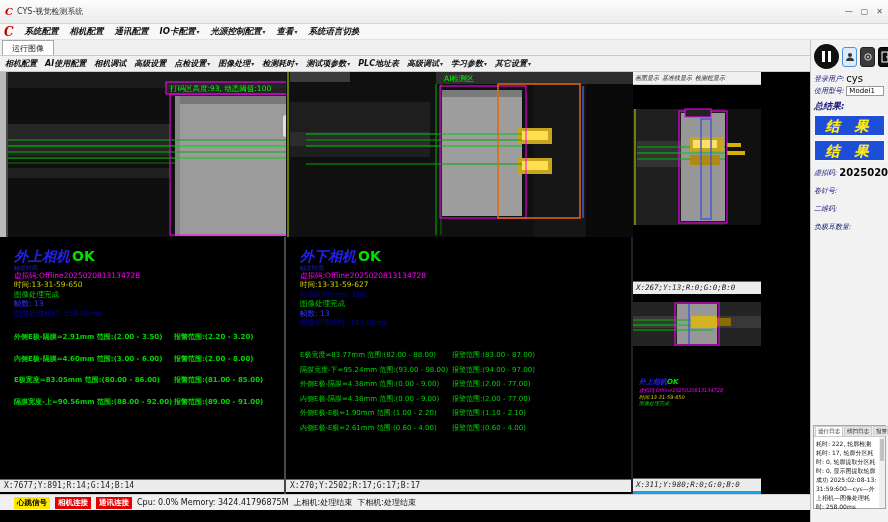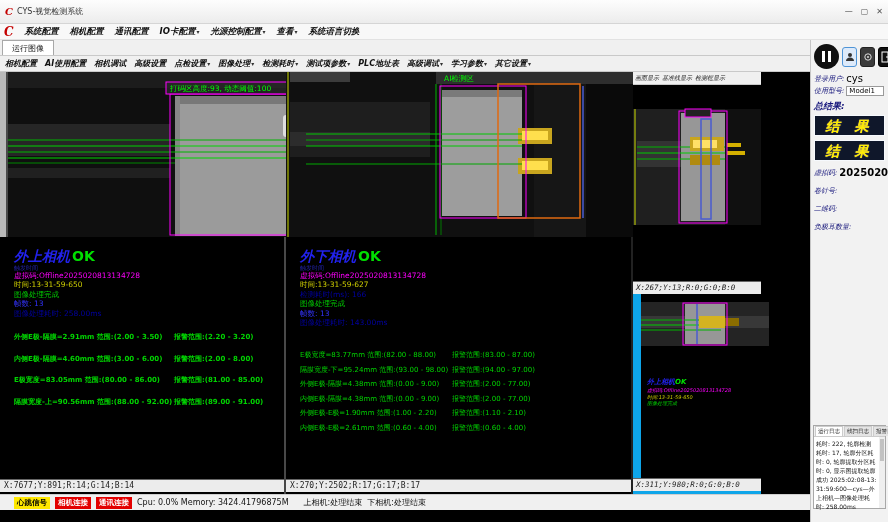--- a/index.html
+++ b/index.html
@@ -68,37 +68,37 @@
   .cam-coord { position:absolute; left:0; right:0; bottom:2px; height:13px;
     background:#ececec; border-top:1px solid #666; font-size:8px; color:#222;
     padding:1px 0 0 4px; font-family:"DejaVu Sans Mono",monospace; }
 
   
   .thumb-tabs { height:13px; background:#f0f0f0; border-bottom:1px solid #c9c9c9;
     display:flex; gap:3px; align-items:center; padding-left:2px; }
   .thumb-tab { font-size:6px; color:#222; white-space:nowrap; }
   .thumb-view { position:relative; background:#000; }
   .tv1 { height:196px; }
-  .tv2 { height:184px;margin-left:8px; }
+  .tv2 { height:184px; }
   .thumb-coord { height:13px; background:#ececec; border-top:1px solid #666;
     font-size:7.5px; color:#222; padding:1px 0 0 3px; font-family:"DejaVu Sans Mono",monospace; }
   .t2-text { position:absolute; left:6px; top:84px; line-height:1.3; }
   .t2-title { font-size:7px; font-weight:bold; }
   .t2-title .nm { color:#2222ee; }
   .t2-title .ok { color:#00e000; }
   .t2-ln { font-size:5px; white-space:nowrap; }
 
   
   .statusbar { height:16px; background:#f0f0f0; border-top:1px solid #cfcfcf;
     display:flex; align-items:center; gap:5px; padding-left:14px; font-size:8px; color:#111; }
   .badge { padding:1px 3px; font-size:7.5px; font-weight:bold; }
   .b-yellow { background:#ffe800; color:#000; }
   .b-red { background:#e30000; color:#fff; }
   .sb-text { white-space:nowrap; }
-  .sb-cam { margin-left:10px; }
+  .sb-cam { }
   .bottom-strip { height:12px; background:#000; }
 
   
   .right-col { position:absolute; left:810px; top:40px; width:78px; height:482px;
     background:#f2f2f2; border-left:1px solid #c6c6c6; }
   .btn-row { display:flex; align-items:center; gap:3px; padding:4px 2px 2px 3px; }
   .btn-pause { width:25px; height:25px; border-radius:50%; background:#101010;
     position:relative; flex:none; cursor:pointer; }
   .btn-pause::before, .btn-pause::after { content:""; position:absolute; top:7px;
     width:3px; height:11px; background:#fff; }
@@ -108,21 +108,21 @@
   .btn-user { background:#ddeafa; border:1px solid #4f94d6; }
   .btn-lock { background:#3b3b3b; border:1px solid #222; }
   .btn-exit { width:17px; background:#101010; border:1px solid #000; }
 
   .field { display:flex; align-items:center; gap:2px; padding:2px 3px 0 3px; }
   .f-label { font-size:7px; font-style:italic; color:#14147a; white-space:nowrap; }
   .f-value { font-size:10px; color:#000; }
   .f-box { background:#fff; border:1px solid #9a9a9a; padding:0 2px; min-width:38px;
     height:10px; font-size:7px; line-height:9px; }
   .total-label { font-size:9px; font-style:italic; color:#14147a; padding:4px 3px 1px 3px; font-weight:bold; }
-  .result-box { margin:1px 3px 4px 3px; height:21px; background:#0f172a;
+  .result-box { margin:1px 3px 4px 3px; height:21px; background:#1d4ed8;
     border:1px solid #f6f9fd; color:#ffee00; font-weight:bold; font-size:14px;
     text-align:center; letter-spacing:5px; line-height:21px; font-style:italic;
     text-shadow:0 0 1px #caa; }
   .spacer8 { height:6px; }
 
   .log-box { position:absolute; left:2px; right:2px; top:385px; height:84px;
     background:#fff; border:1px solid #a8a8a8; }
   .log-tabs { height:11px; background:#f0f0f0; border-bottom:1px solid #ccc;
     display:flex; gap:1px; padding-left:1px; }
   .log-tab { font-size:5.5px; padding:1px 2px 0 2px; color:#222; border:1px solid #ccc;

